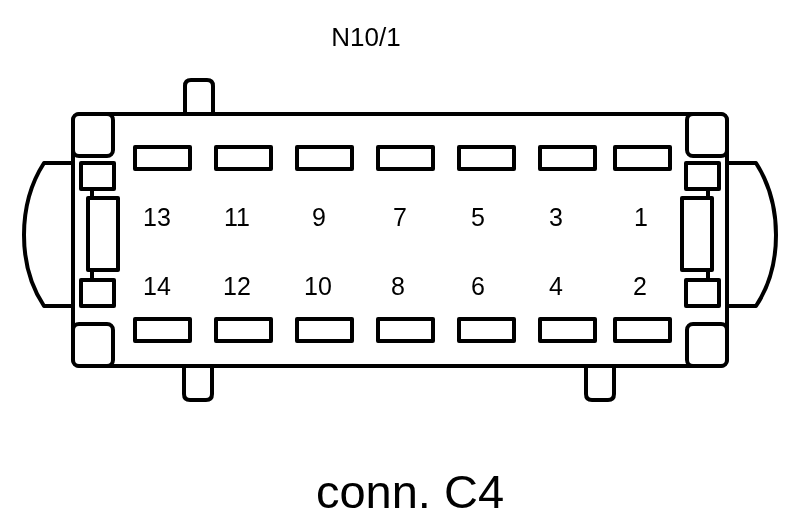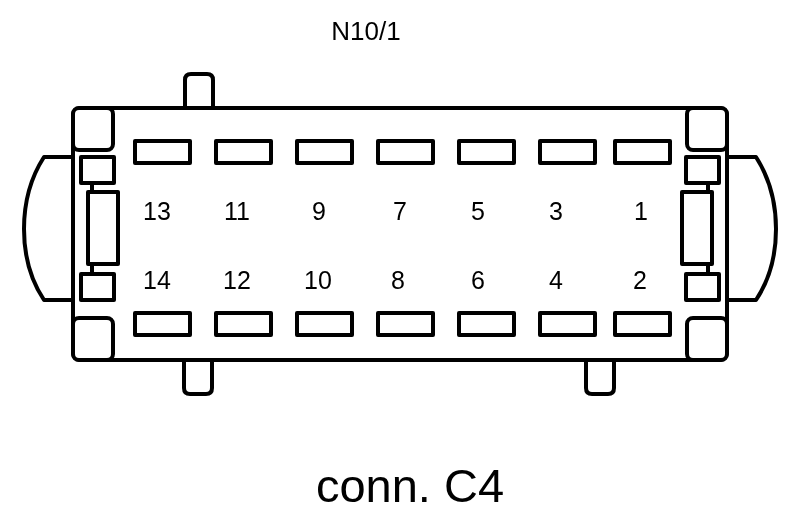--- a/index.html
+++ b/index.html
@@ -11,21 +11,21 @@
     width: 804px;
     height: 516px;
     font-family: "Liberation Sans", sans-serif;
     color: #000000;
     overflow: hidden;
     position: relative;
   }
   #diagram-root {
     position: absolute;
     left: 0;
-    top: 2px;
+    top: 8px;
     width: 804px;
     height: 495px;
   }
   svg#connector-svg {
     display: block;
     width: 804px;
     height: 516px;
   }
   .stroke {
     fill: none;

